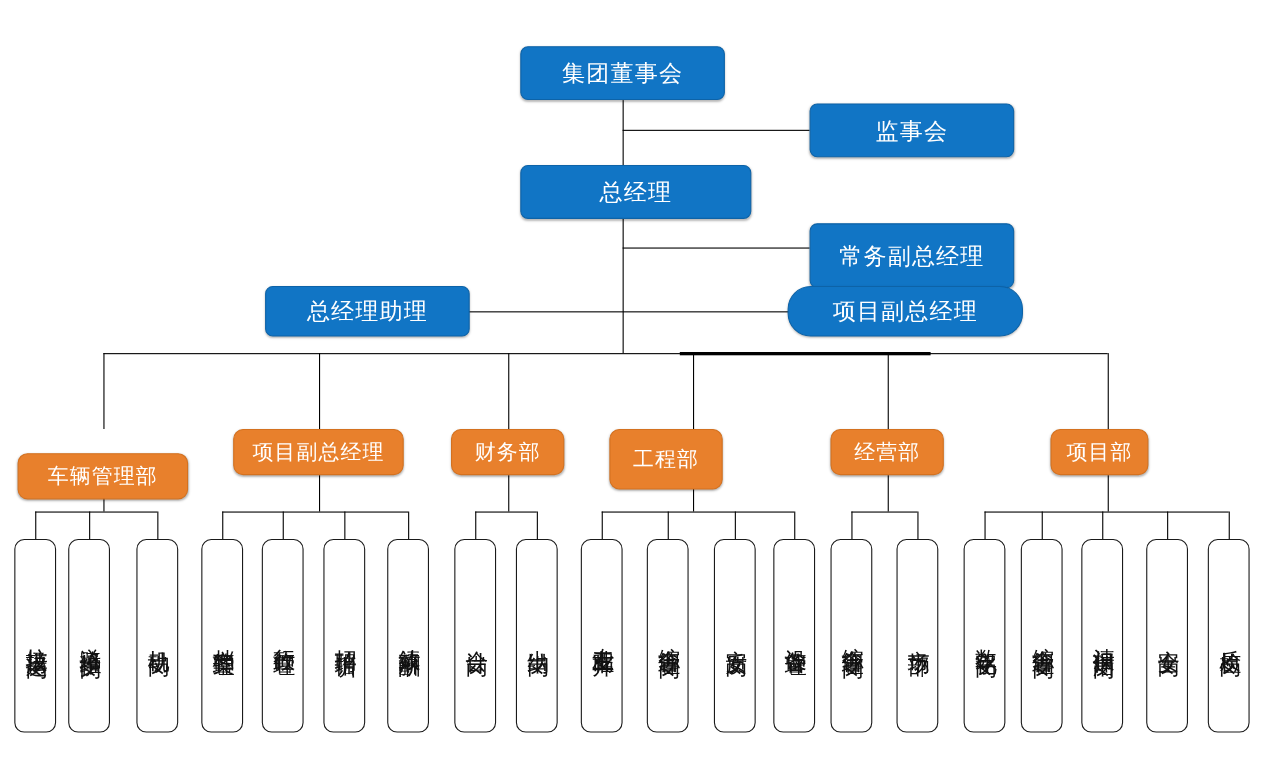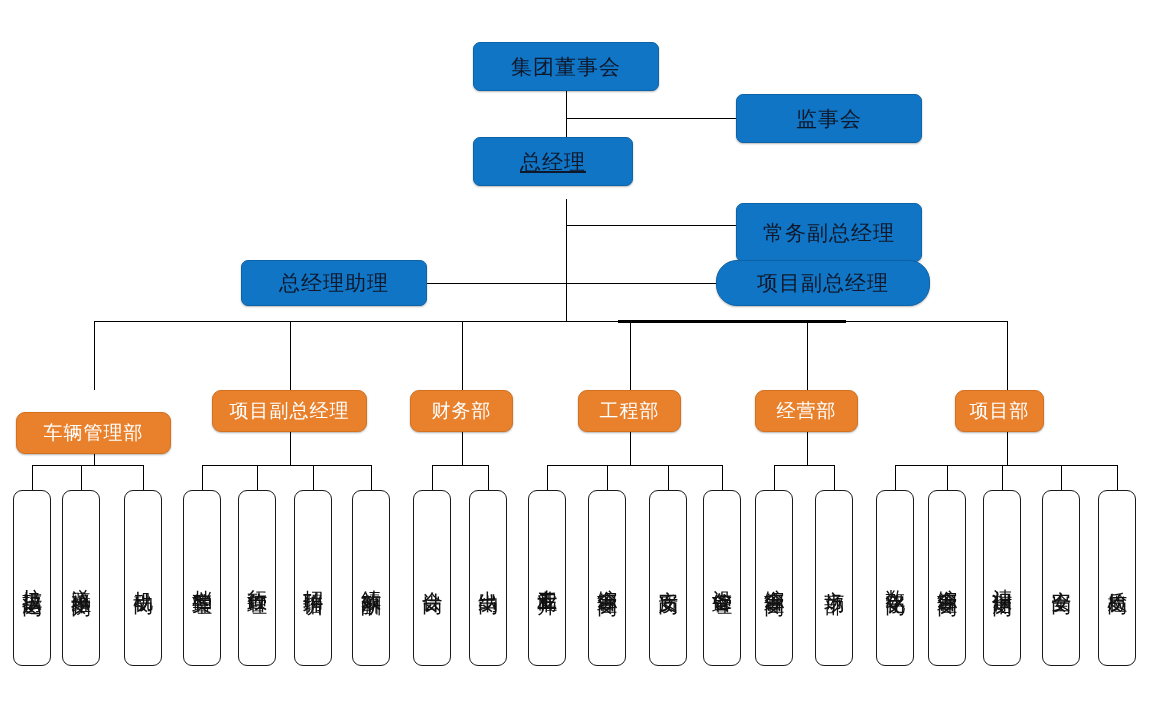--- a/index.html
+++ b/index.html
@@ -29,21 +29,21 @@
   .line-v { width: 1px; }
   .line-thick { height: 3px; background: #000000; }
 
   
   .node-blue {
     position: absolute;
     box-sizing: border-box;
     background: #1175c5;
     border: 1px solid #0d63a8;
     border-radius: 7px;
-    color: #0f172a;
+    color: #ffffff;
     display: flex;
     align-items: center;
     justify-content: center;
     text-align: center;
     font-size: 21px;
     font-weight: 400;
     letter-spacing: 1px;
     box-shadow: 0 1px 2px rgba(0,0,0,0.28);
     z-index: 5;
   }
@@ -143,42 +143,42 @@
       <div class="line line-v" style="left: 1117px; top: 465px; height: 25px;"></div>
     </div>
 
   <div id="node-layer">
       <div class="node-blue" style="left: 473px; top: 42px; width: 186px; height: 49px;">
         <span>集团董事会</span>
       </div>
       <div class="node-blue" style="left: 736px; top: 94px; width: 186px; height: 49px;">
         <span>监事会</span>
       </div>
-      <div class="node-blue" style="left: 473px; top: 137px; width: 160px; height: 49px; text-decoration: underline;">
+      <div class="node-blue" style="left: 473px; top: 150px; width: 210px; height: 49px;">
         <span>总经理</span>
       </div>
       <div class="node-blue" style="left: 736px; top: 203px; width: 186px; height: 59px; align-items: center;">
         <span>常务副总经理</span>
       </div>
       <div class="node-blue" style="left: 241px; top: 260px; width: 186px; height: 46px;">
         <span>总经理助理</span>
       </div>
       <div class="node-blue" style="left: 716px; top: 260px; width: 214px; height: 46px; border-radius: 21px;">
         <span>项目副总经理</span>
       </div>
       <div class="node-orange" style="left: 16px; top: 390px; width: 155px; height: 42px; margin-top: 22px;">
         <span>车辆管理部</span>
       </div>
       <div class="node-orange" style="left: 212px; top: 390px; width: 155px; height: 42px;">
         <span>项目副总经理</span>
       </div>
       <div class="node-orange" style="left: 410px; top: 390px; width: 103px; height: 42px;">
         <span>财务部</span>
       </div>
-      <div class="node-orange" style="left: 578px; top: 390px; width: 103px; height: 42px;">
+      <div class="node-orange" style="left: 554px; top: 390px; width: 103px; height: 55px;">
         <span>工程部</span>
       </div>
       <div class="node-orange" style="left: 755px; top: 390px; width: 103px; height: 42px;">
         <span>经营部</span>
       </div>
       <div class="node-orange" style="left: 955px; top: 390px; width: 89px; height: 42px;">
         <span>项目部</span>
       </div>
       <div class="node-leaf" style="left: 13px; top: 490px; width: 38px; height: 176px;">
         <span class="vtext">垃圾清运岗</span>

